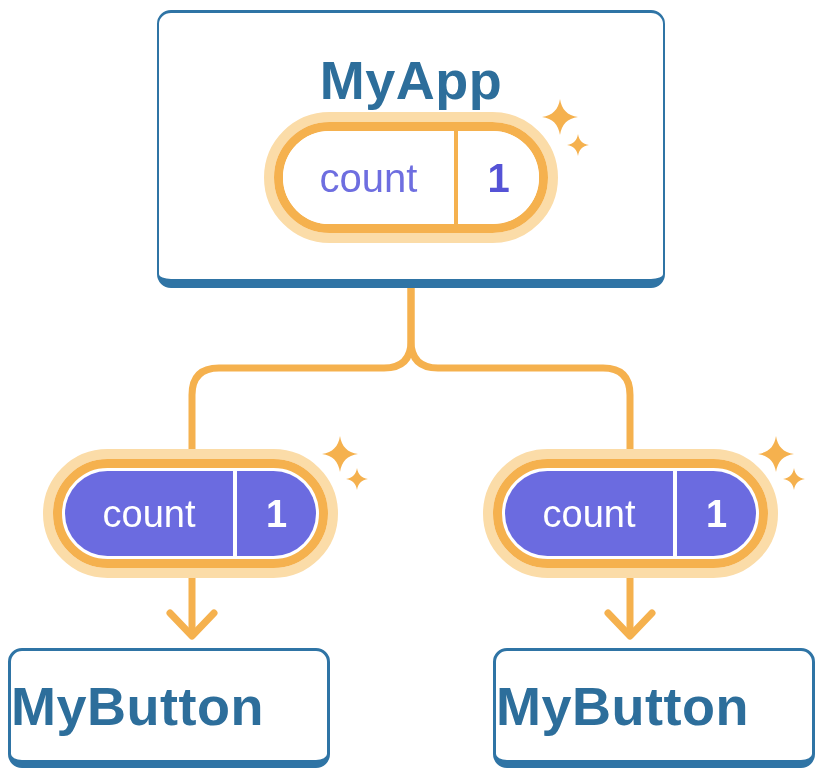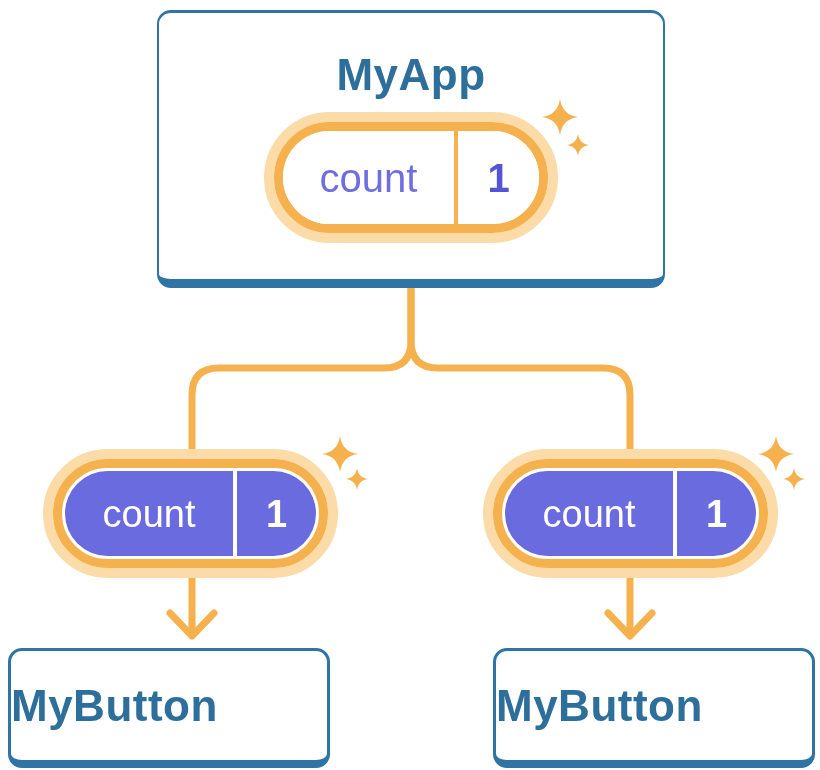--- a/index.html
+++ b/index.html
@@ -38,21 +38,21 @@
   .card.child {
     width: 322px; height: 120px;
     border-width: 3px 3px 8px 3px;
     display: flex; align-items: center; 
   }
   .card.child.left  { left: 8px;   top: 648px; }
   .card.child.right { left: 493px; top: 648px; }
 
   .component-title {
     color: #2D6E9B;
-    font-size: 44px;
+    font-size: 54px;
     font-weight: 700;
     letter-spacing: 0.5px;
     line-height: 1;
     white-space: nowrap;
   }
   .card.root .component-title {
     position: absolute;
     left: 0; right: 0; top: 40px;
     text-align: center;
   }

